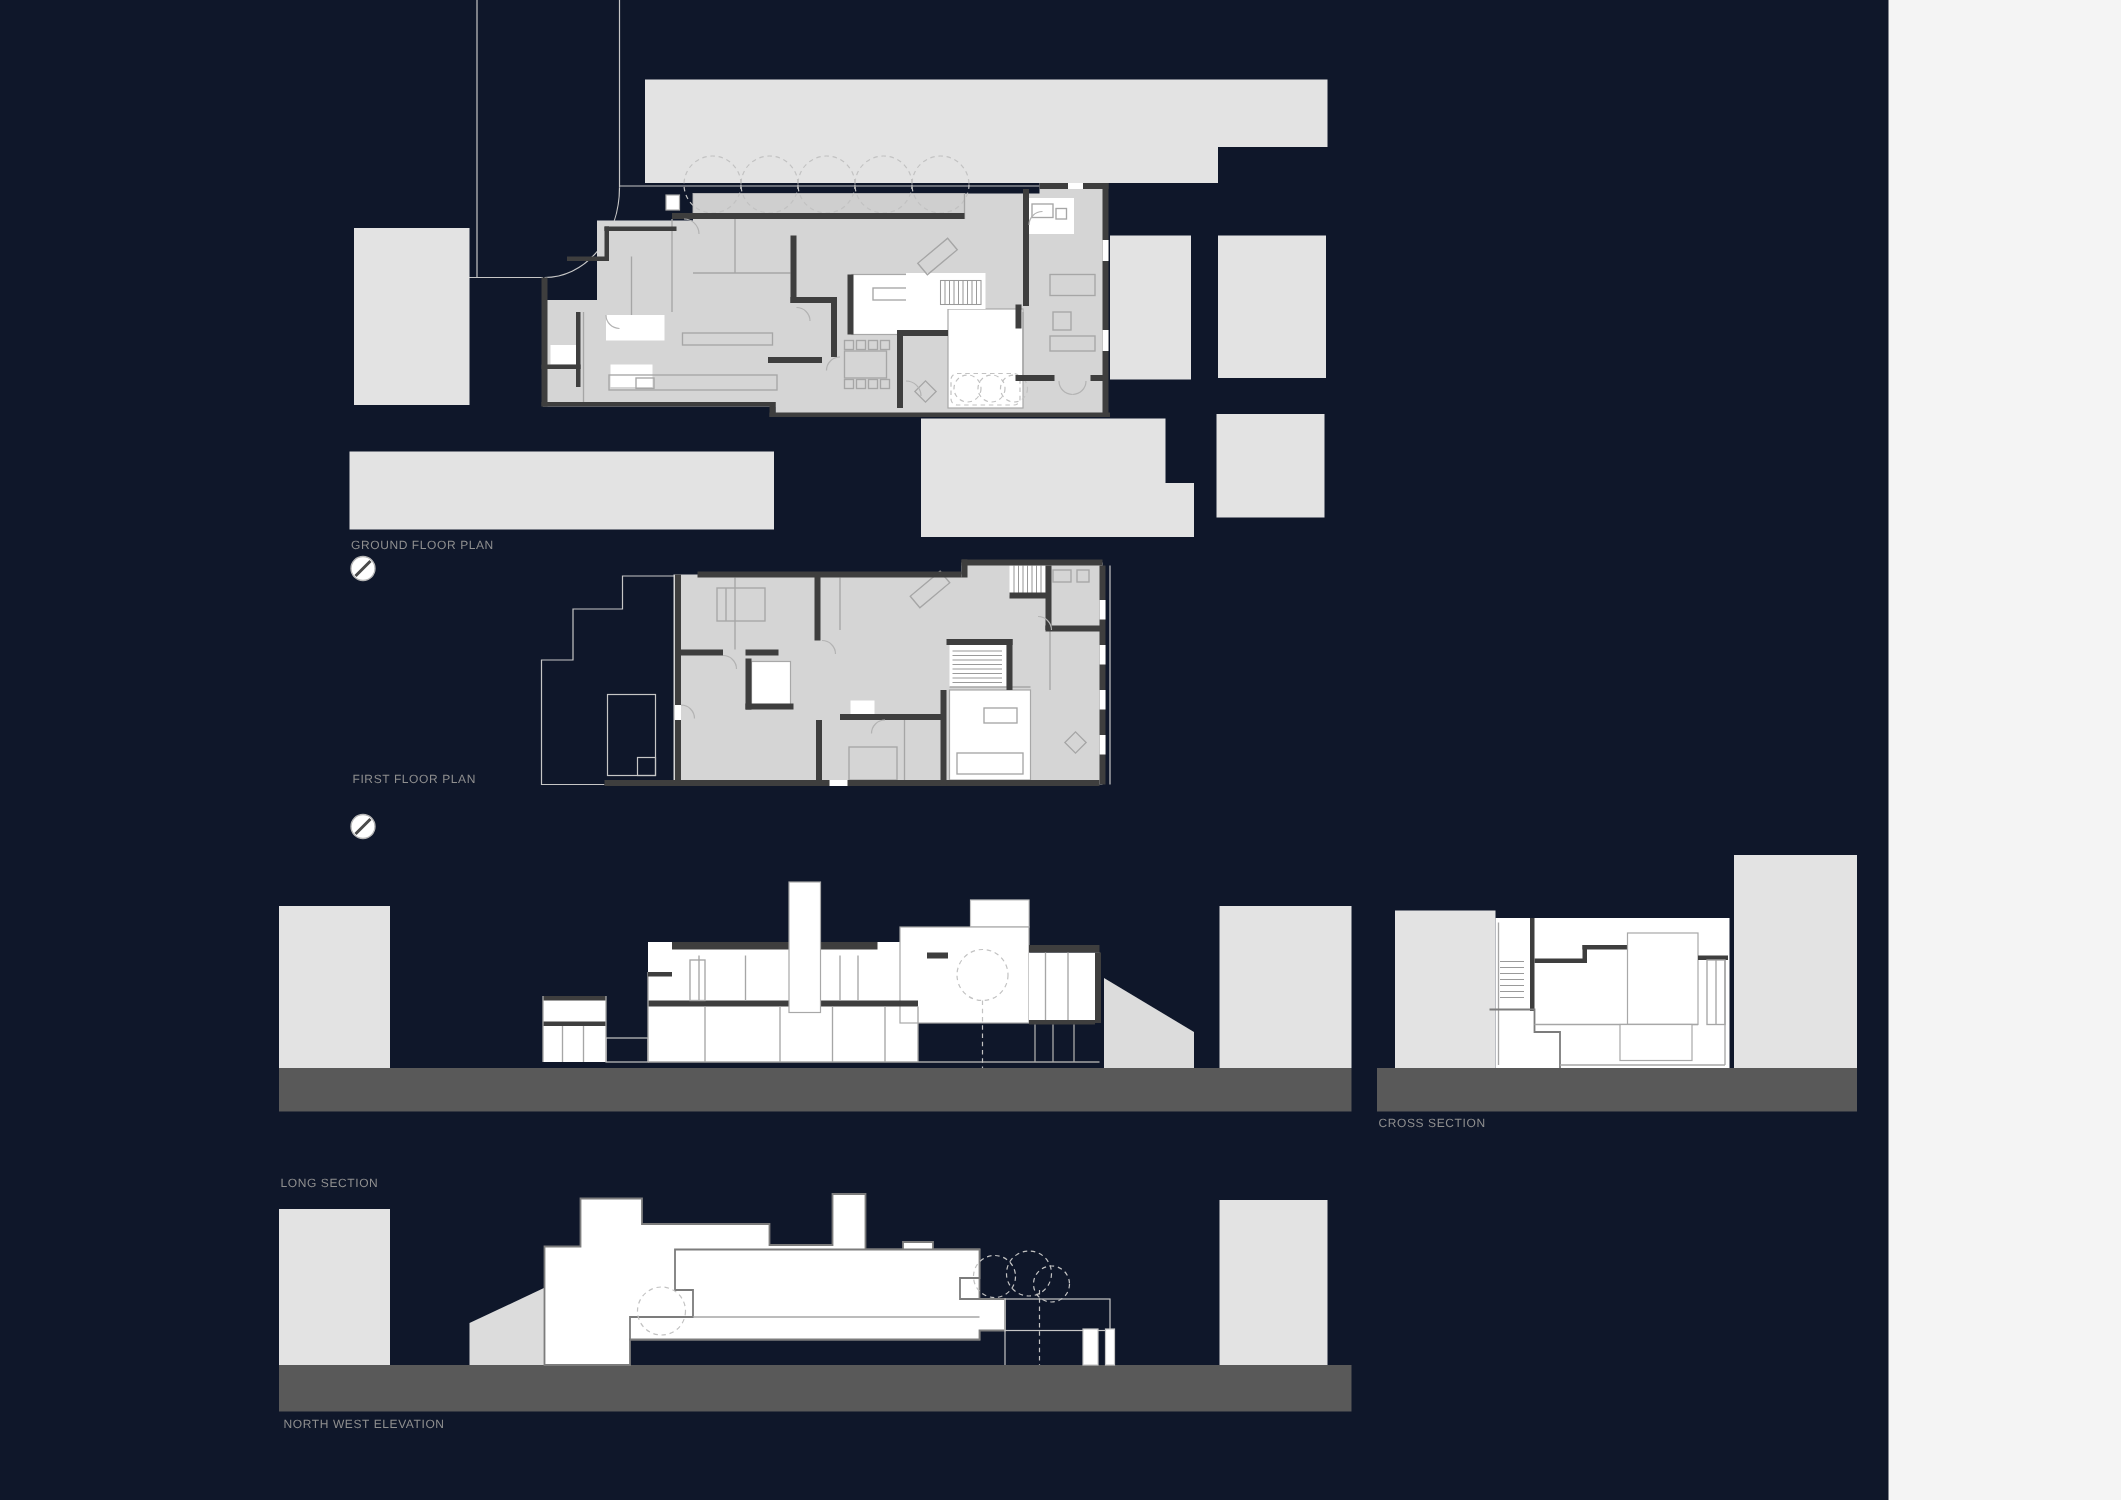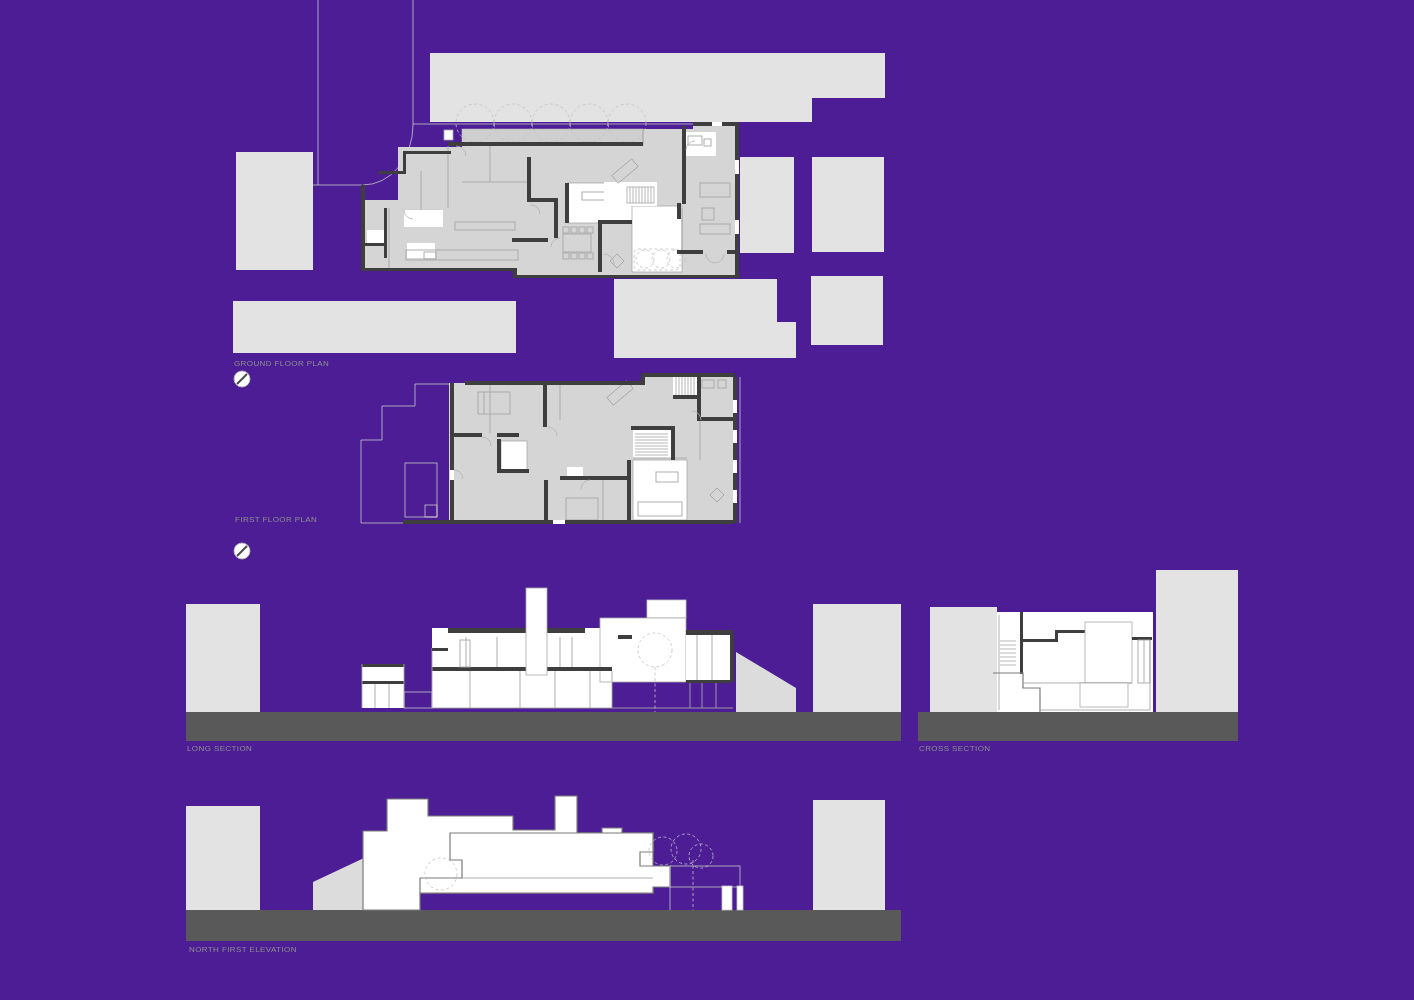--- a/index.html
+++ b/index.html
@@ -1,16 +1,16 @@
 <!DOCTYPE html>
 <html><head>
 <meta charset="utf-8">
 <style>
   html,body{margin:0;padding:0;background:#f4f4f4;}
-  .sheet{position:relative;width:1414px;height:1000px;background:#4c1d95;overflow:hidden;
+  .sheet{position:relative;width:1259px;height:1000px;background:#0f172a;overflow:hidden;
          font-family:"Liberation Sans", sans-serif;}
   svg{position:absolute;left:0;top:0;}
   .drawing-label{position:absolute;font-size:8px;letter-spacing:.4px;color:#8f8f8f;
                  white-space:nowrap;line-height:9px;}
   
   .ctx{fill:#e3e3e3;stroke:none}
   .planfill{fill:#d5d5d5;stroke:none}
   .hedge{fill:#cfcfcf;stroke:#b5b5b5;stroke-width:.6}
   .band{fill:#595959;stroke:none}
   .shadow{fill:#dcdcdc;stroke:none}
@@ -351,16 +351,16 @@
     <line class="needle" x1="237" y1="384" x2="247" y2="374"></line>
   </g>
   <g>
     <circle class="compass" cx="242" cy="551" r="8"></circle>
     <line class="needle" x1="237" y1="556" x2="247" y2="546"></line>
   </g>
 </svg>
 
   <div class="drawing-label" style="left:234px;top:359px">GROUND FLOOR PLAN</div>
   <div class="drawing-label" style="left:235px;top:515px">FIRST FLOOR PLAN</div>
-  <div class="drawing-label" style="left:187px;top:744px">LONG SECTION</div>
+  <div class="drawing-label" style="left:187px;top:784px">LONG SECTION</div>
   <div class="drawing-label" style="left:919px;top:744px">CROSS SECTION</div>
-  <div class="drawing-label" style="left:189px;top:945px">NORTH FIRST ELEVATION</div>
+  <div class="drawing-label" style="left:189px;top:945px">NORTH WEST ELEVATION</div>
 </div>
 
 </body></html>

